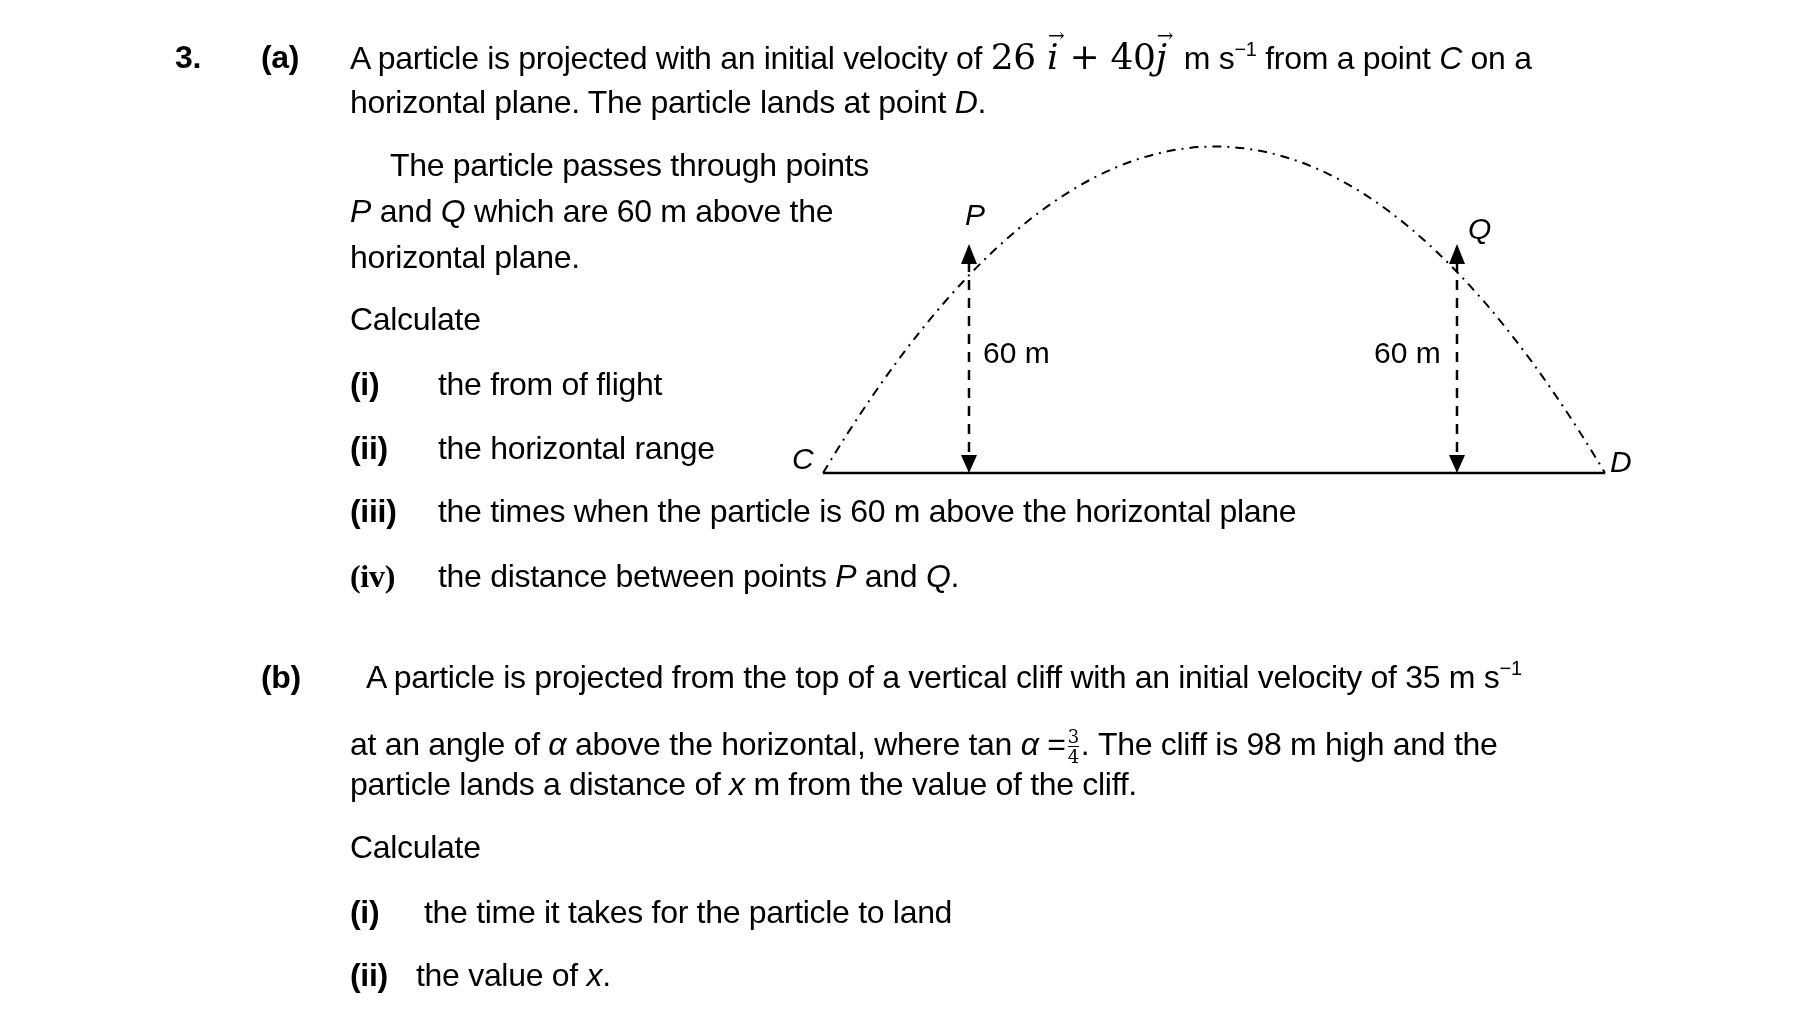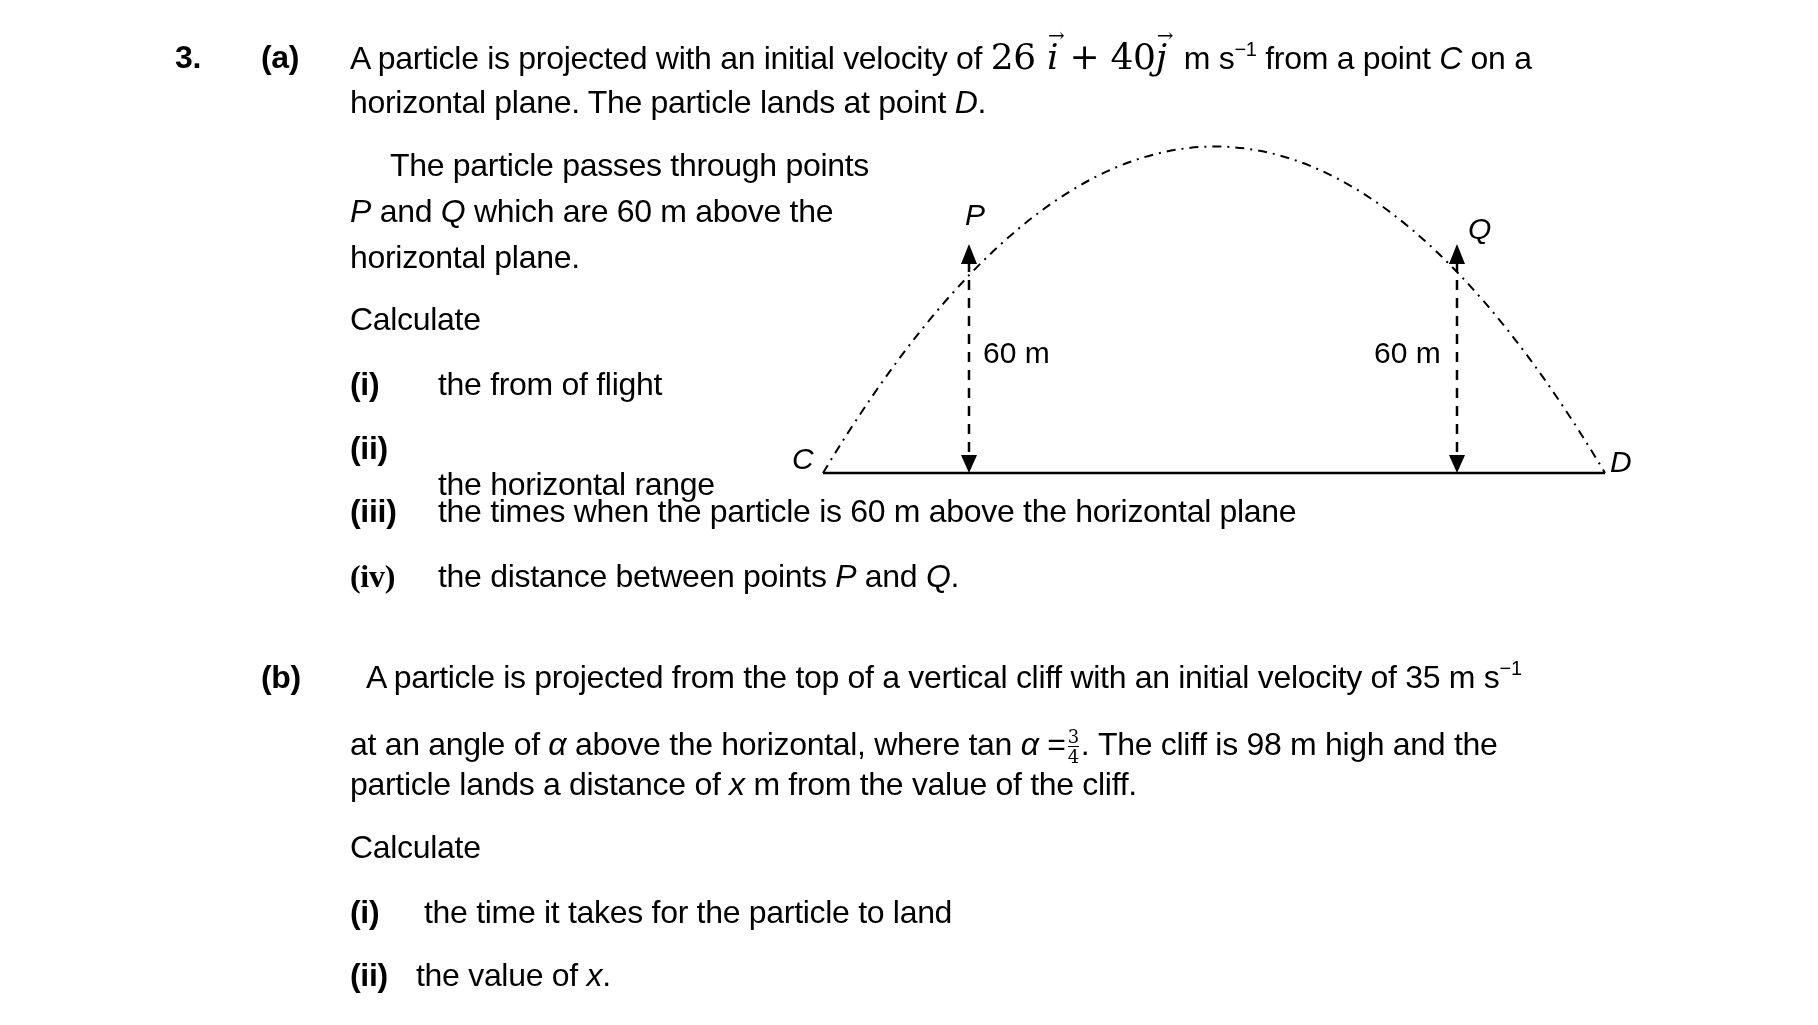--- a/index.html
+++ b/index.html
@@ -44,21 +44,21 @@
   <span>which are 60 m above the</span>
 </div>
 <div class="t" style="left:350px;top:238px;">horizontal plane.</div>
 
 <div class="t" style="left:350px;top:300px;">Calculate</div>
 
 <div class="t b" style="left:350px;top:365px;">(i)</div>
 <div class="t" style="left:438px;top:365px;">the from of flight</div>
 
 <div class="t b" style="left:350px;top:429px;">(ii)</div>
-<div class="t" style="left:438px;top:429px;margin-top:36px;">the horizontal range</div>
+<div class="t" style="left:438px;top:429px;">the horizontal range</div>
 
 <div class="t b" style="left:350px;top:492px;text-align:center;">(iii)</div>
 <div class="t" style="left:438px;top:492px;">the times when the particle is 60 m above the horizontal plane</div>
 
 <div class="t b" style="left:350px;top:557px;font-family:Liberation Serif, serif;">(iv)</div>
 <div class="t" style="left:438px;top:557px;">
   <span>the distance between points</span>
   <span class="i">P</span>
   <span>and</span>
   <span class="i">Q</span><span>.</span>

